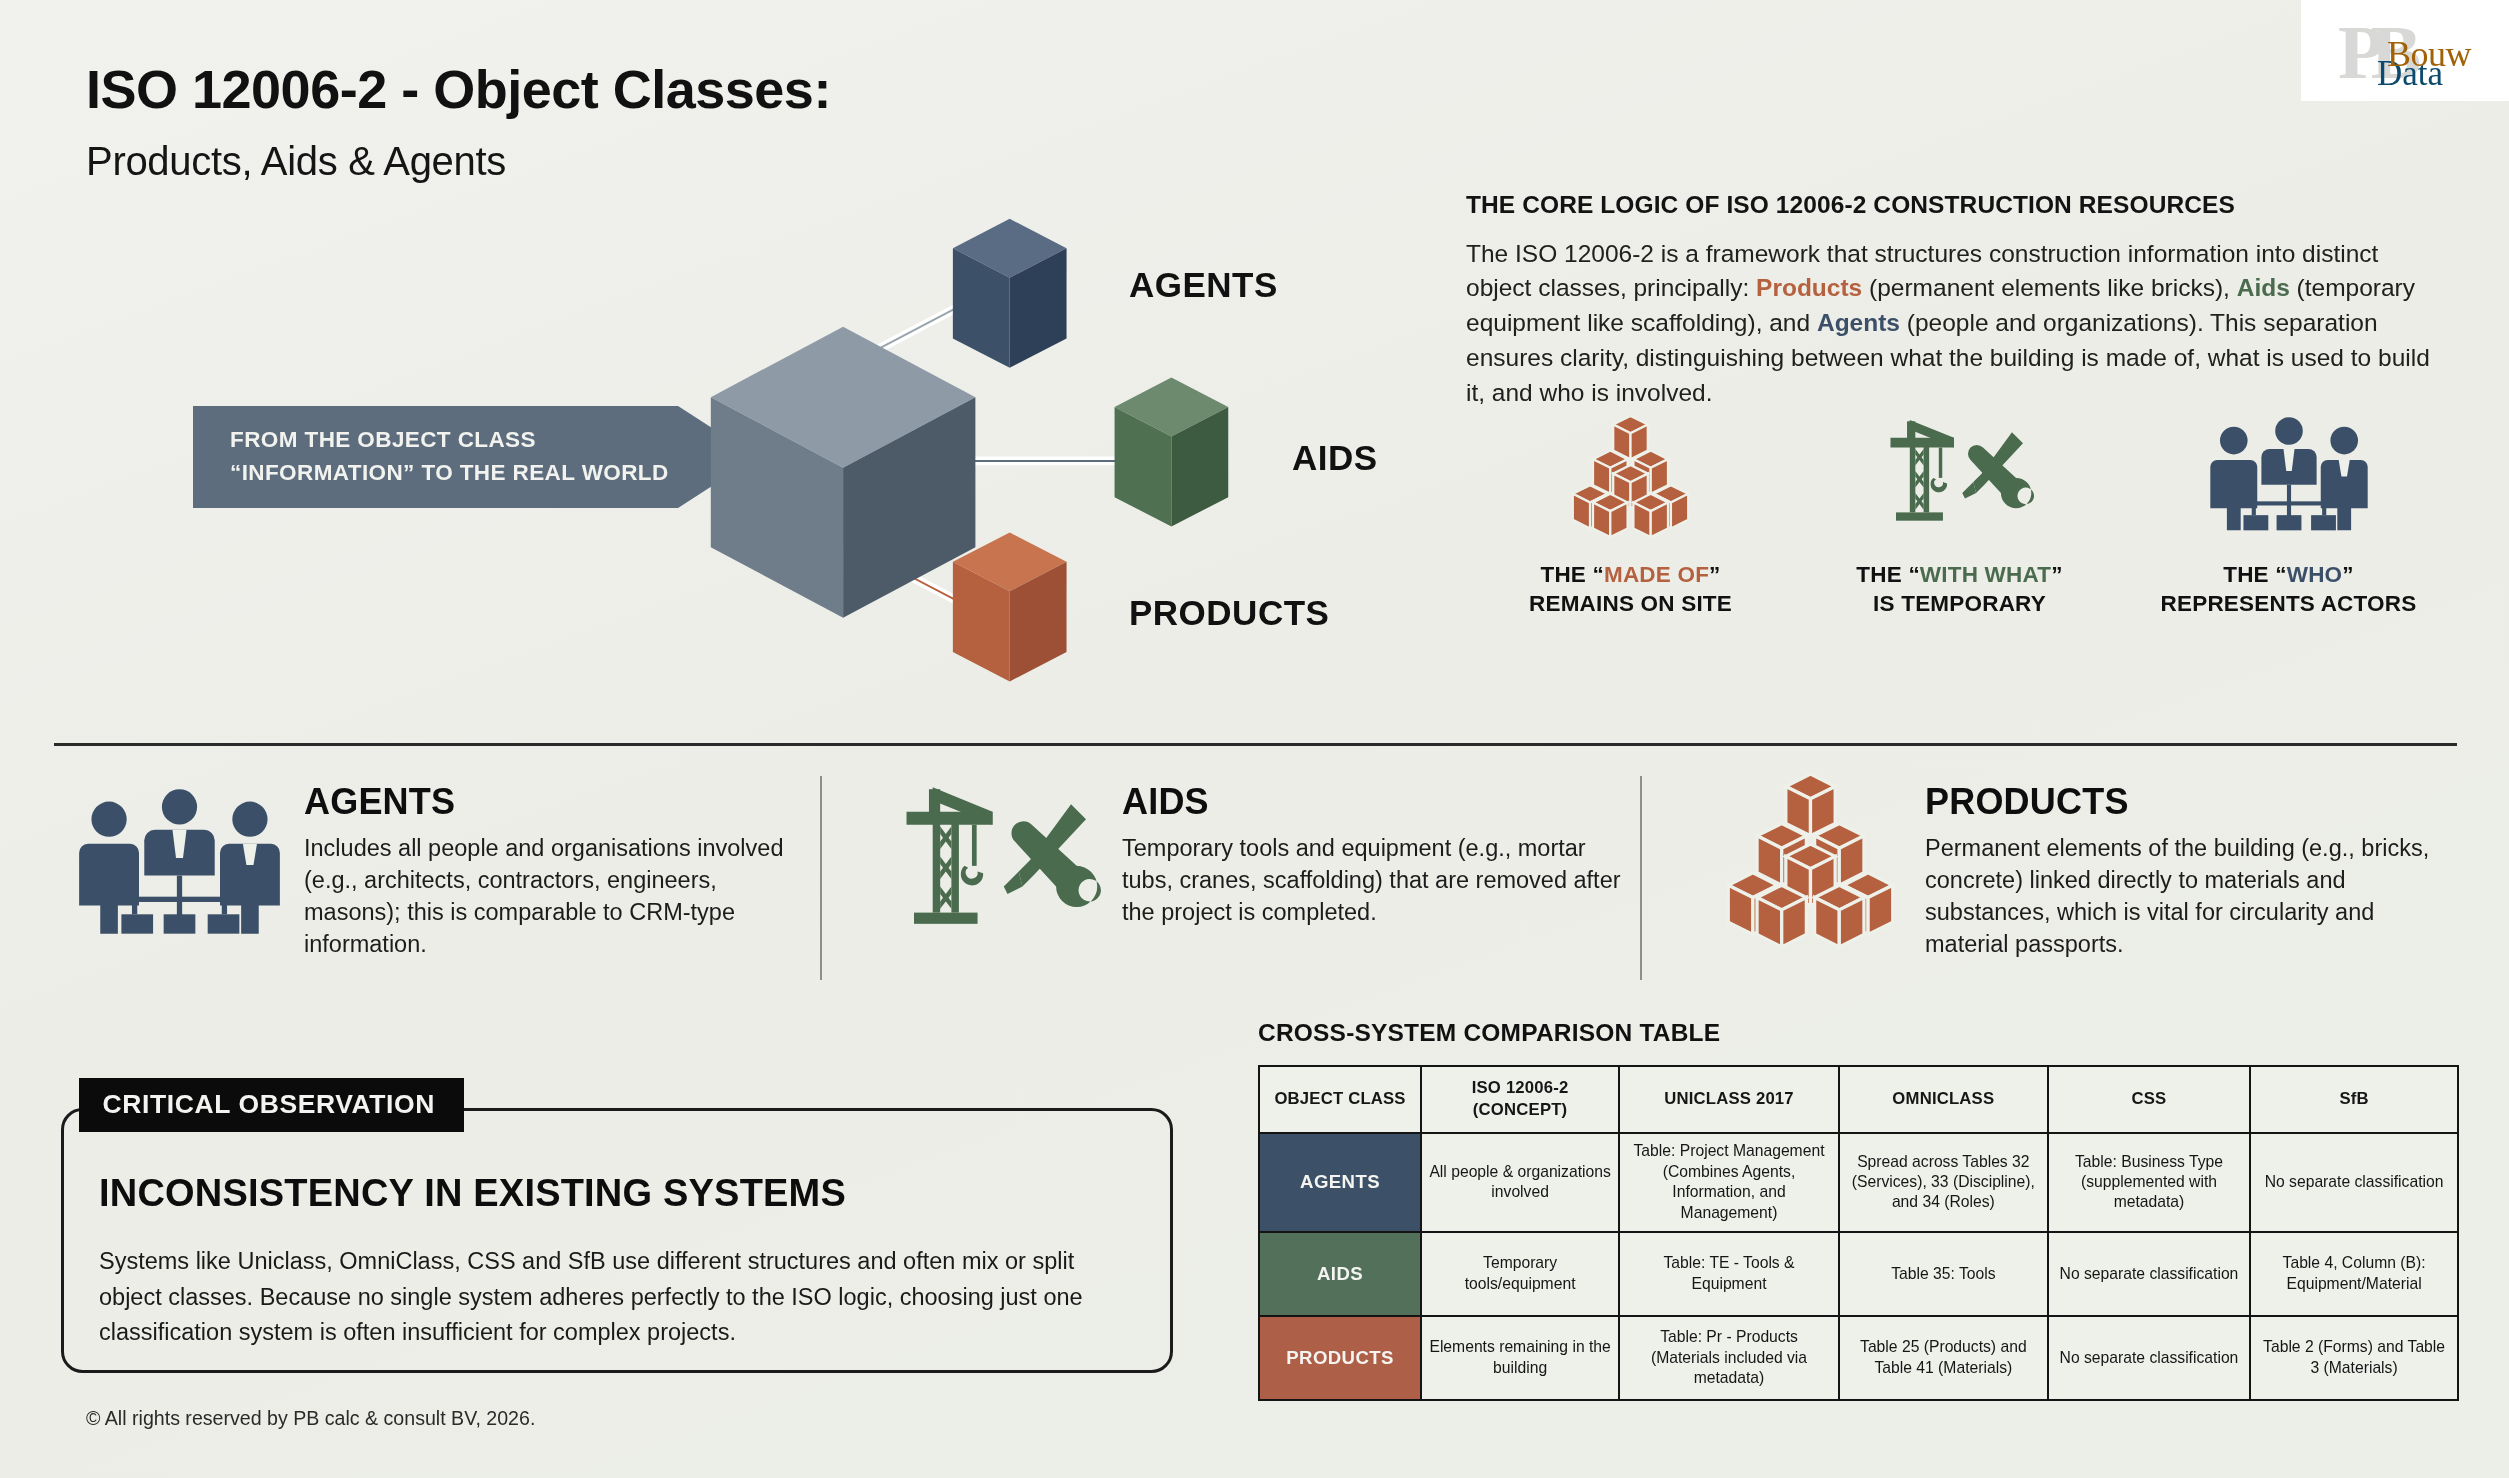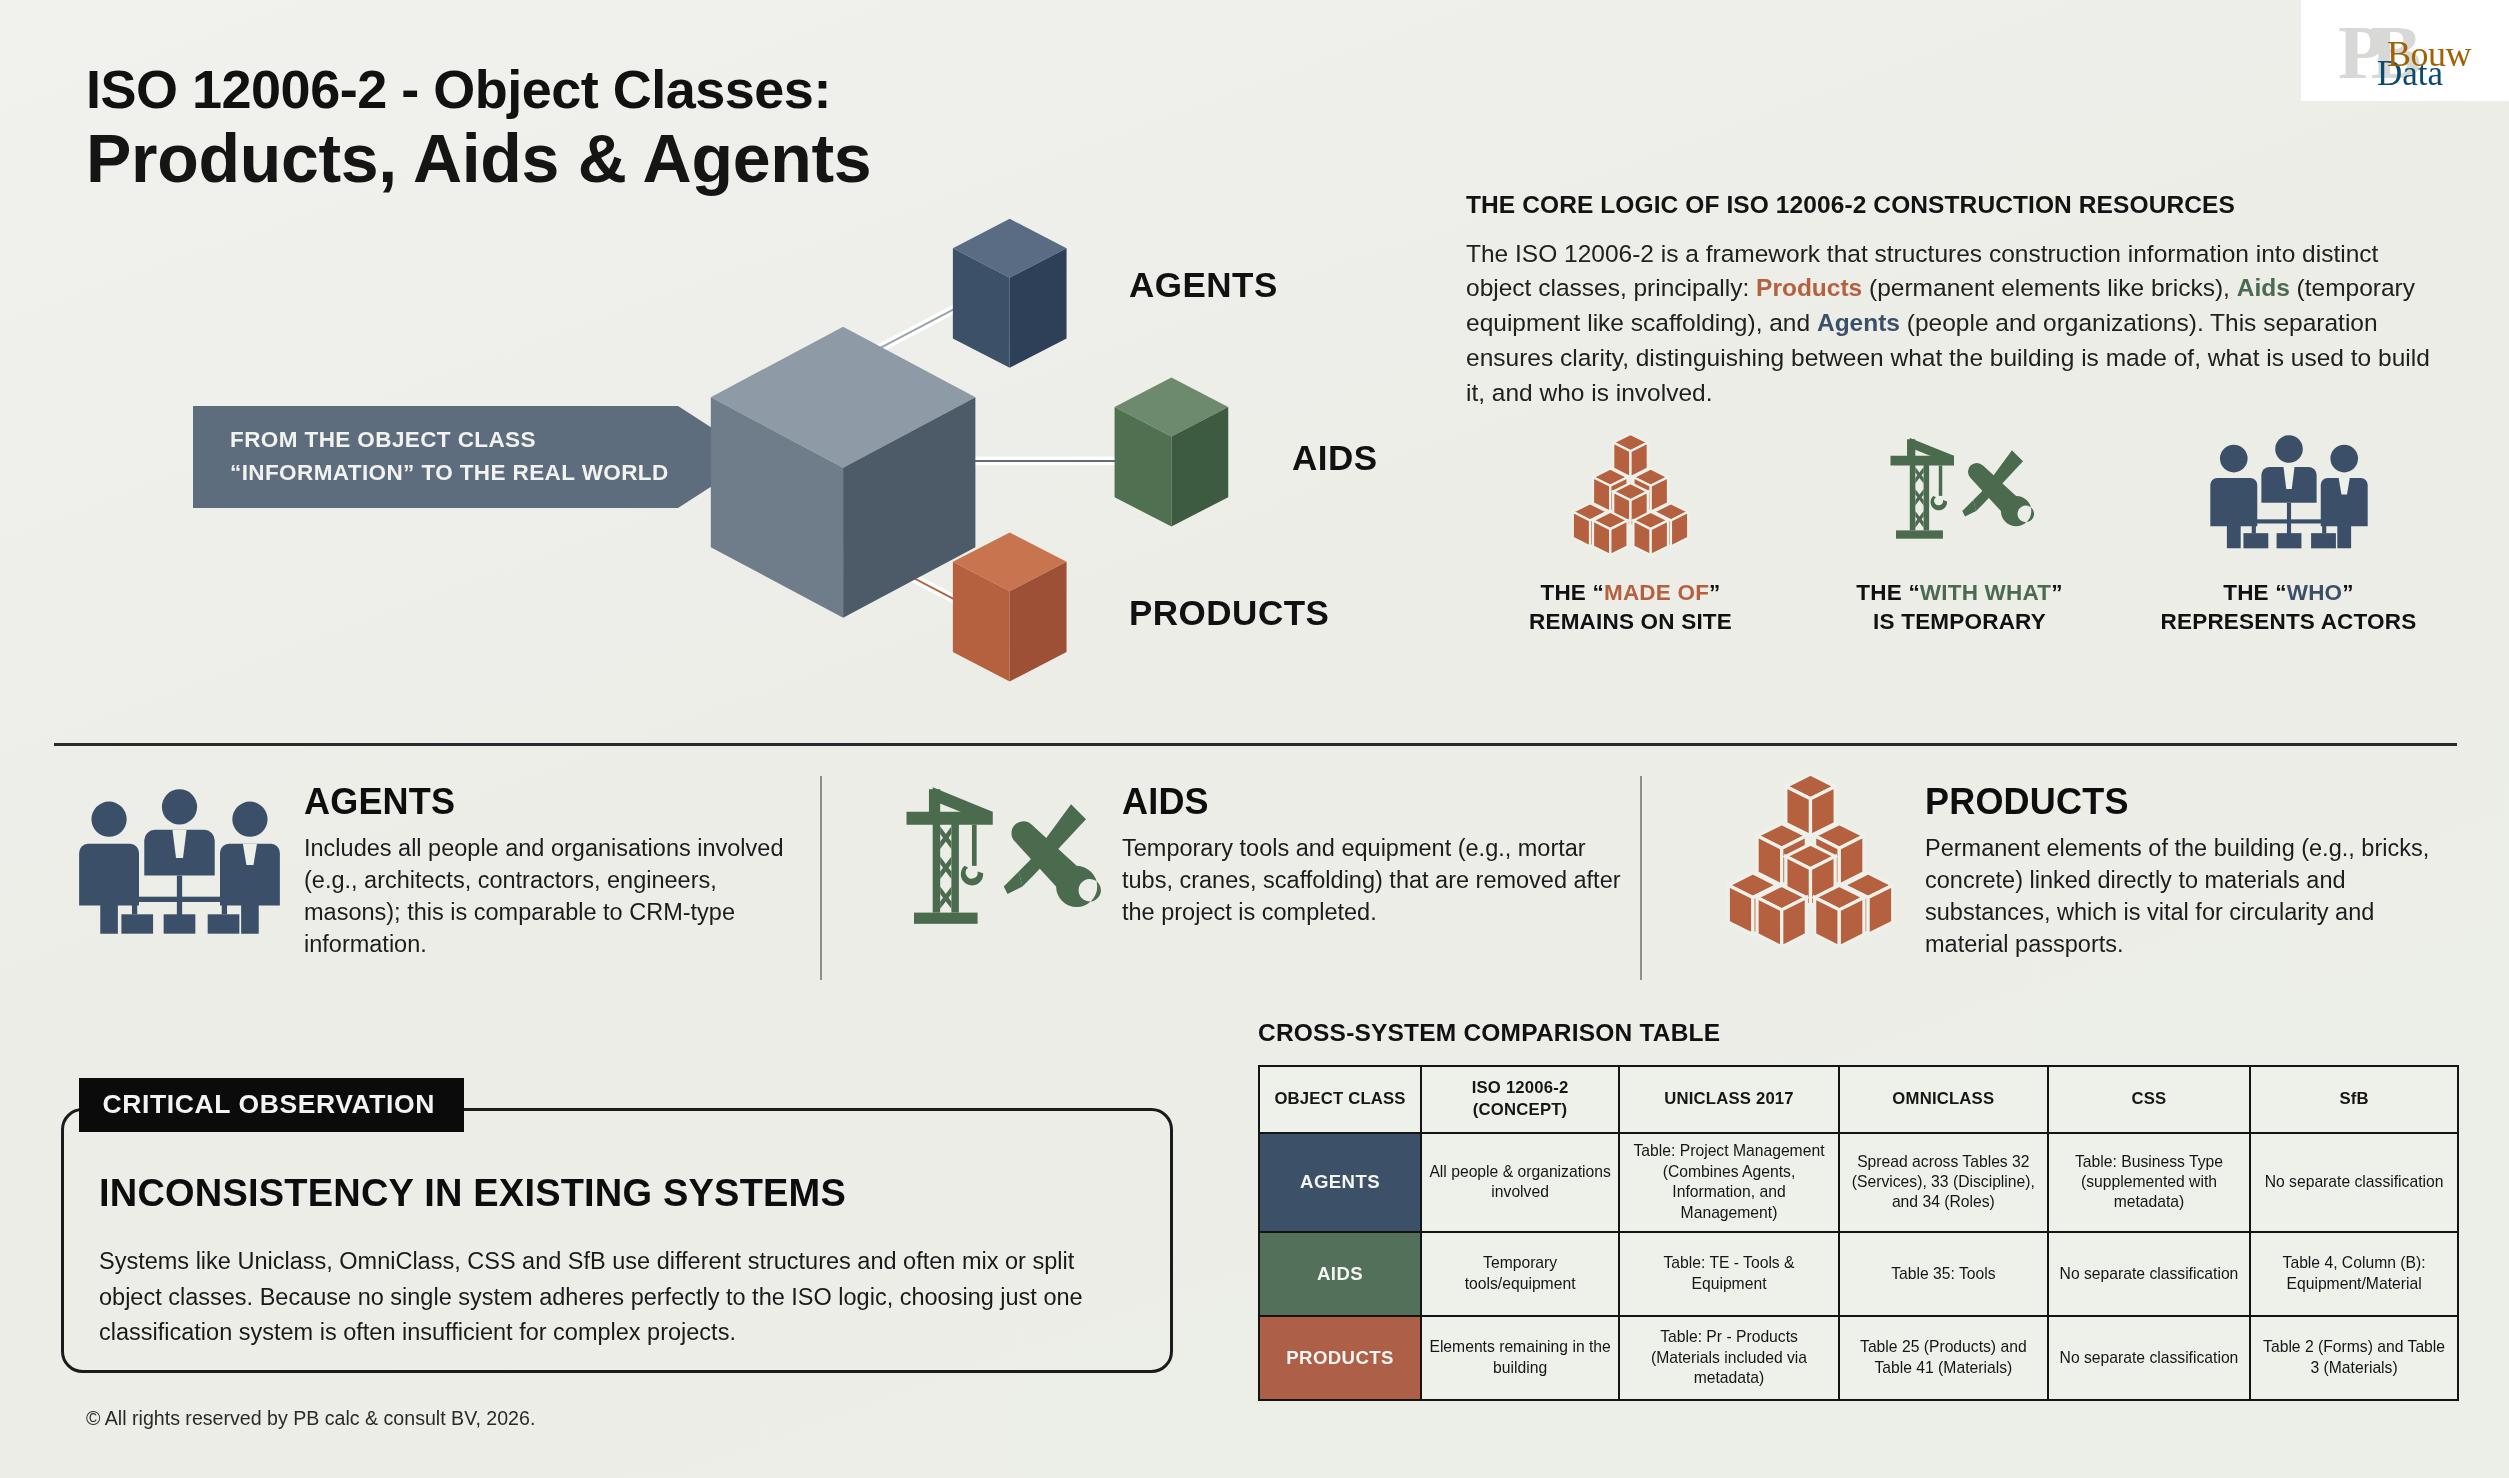--- a/index.html
+++ b/index.html
@@ -15,22 +15,22 @@
     background: linear-gradient(160deg,#f1f2ee 0%, #ecedE7 45%, #eceee8 100%);
   }
 
   
   .title-block { position: absolute; left: 86px; top: 61px; }
   .title-main {
     font-size: 54px; font-weight: 800; letter-spacing: -0.5px;
     color: #111; line-height: 1.05;
   }
   .title-sub {
-    font-size: 68px; font-weight: 700; color: #151515;
-    line-height: 1.15; margin-top: 1px; letter-spacing: -0.3px;
+    font-size: 40px; font-weight: 400; color: #151515;
+    line-height: 1.15; margin-top: 20px; letter-spacing: -0.3px;
   }
 
   .logo-box {
     position: absolute; right: 0px; top: 0px;
     width: 208px; height: 101px; background: #ffffff;
     overflow: hidden;
   }
   .logo-pb {
     position: absolute; left: 37px; top: 13.7px;
     font-size: 76px; font-weight: 800; color: #d8d8d6;
@@ -76,21 +76,21 @@
     font-size: 24.5px; font-weight: 800; color: #131313; letter-spacing: 0.1px;
   }
   .core p {
     margin-top: 17.6px; font-size: 24.5px; line-height: 1.42; color: #20201f;
   }
   .c-prod { color: #b5613f; font-weight: 700; }
   .c-aids { color: #4a6b4e; font-weight: 700; }
   .c-agents { color: #3b5068; font-weight: 700; }
 
   
-  .trio { position: absolute; left: 1466px; top: 431px; width: 990px; display: flex; }
+  .trio { position: absolute; left: 1466px; top: 413px; width: 990px; display: flex; }
   .trio-col { width: 329px; text-align: center; }
   .trio-cap {
     margin-top: 15.7px; font-size: 22.5px; font-weight: 800; color: #111;
     line-height: 1.3; letter-spacing: 0.2px;
   }
   .q-prod { color: #b5613f; }
   .q-aids { color: #4a6b4e; }
   .q-agents { color: #3b5068; }
 
   

